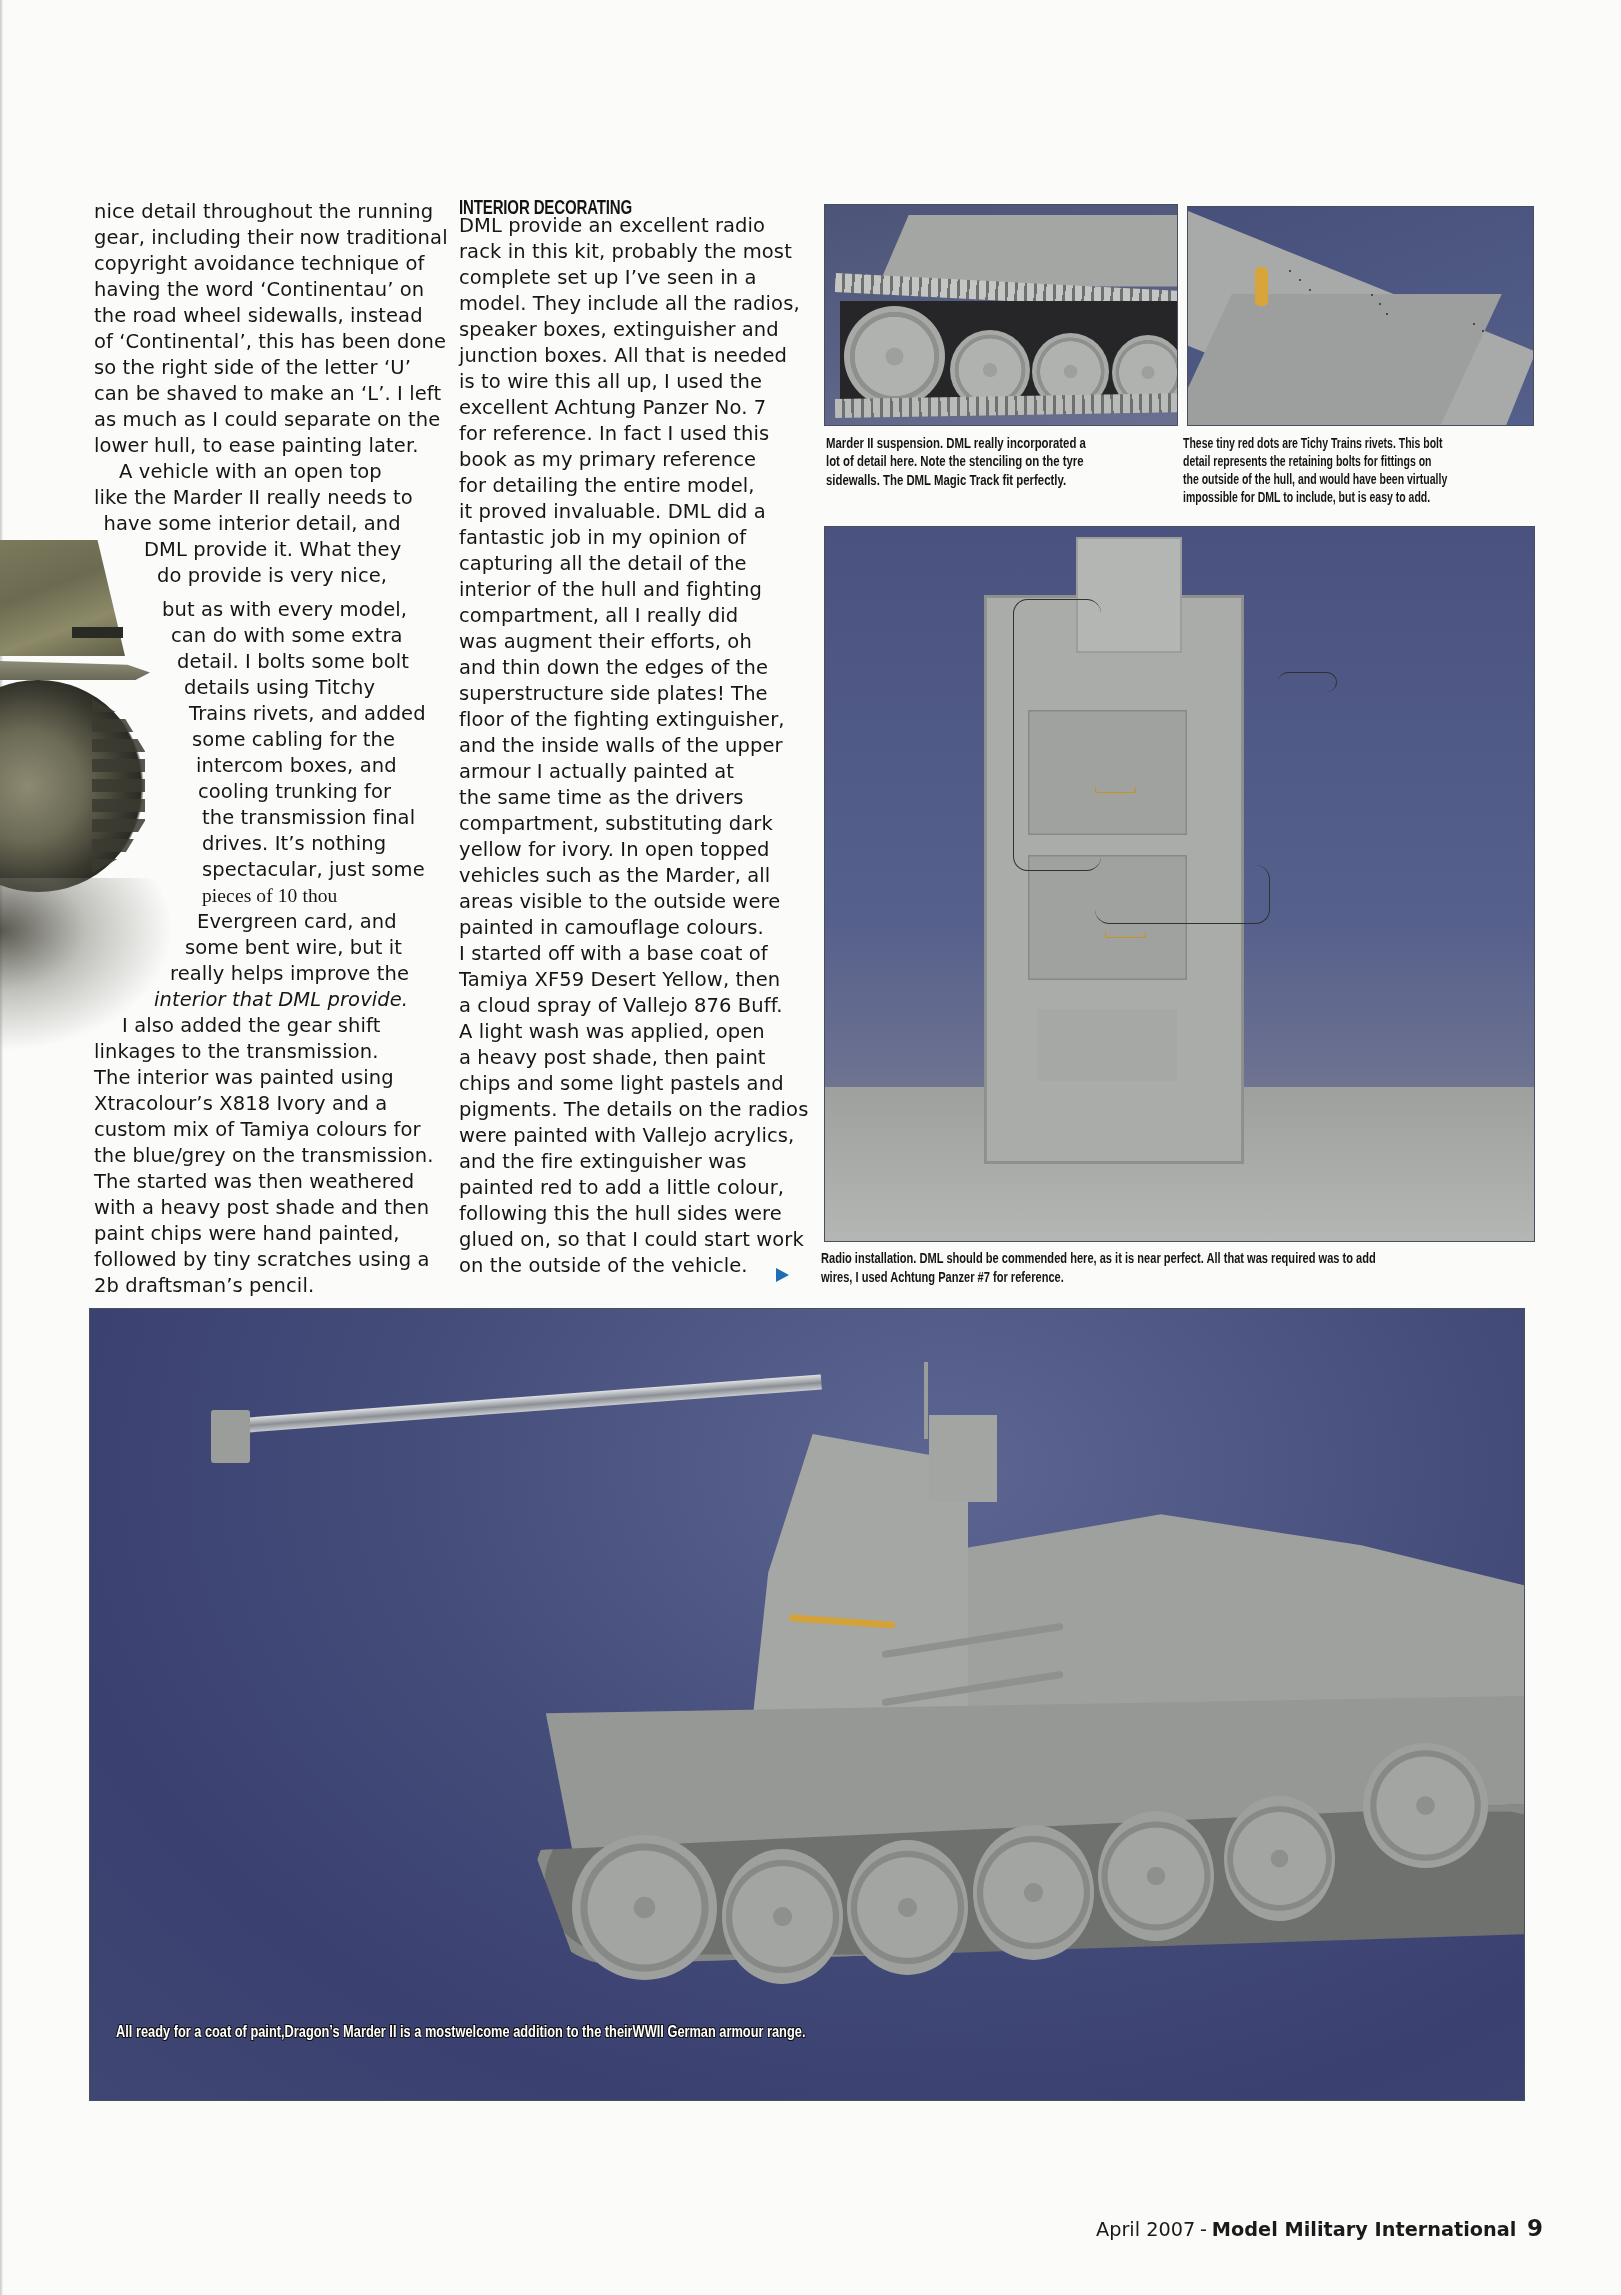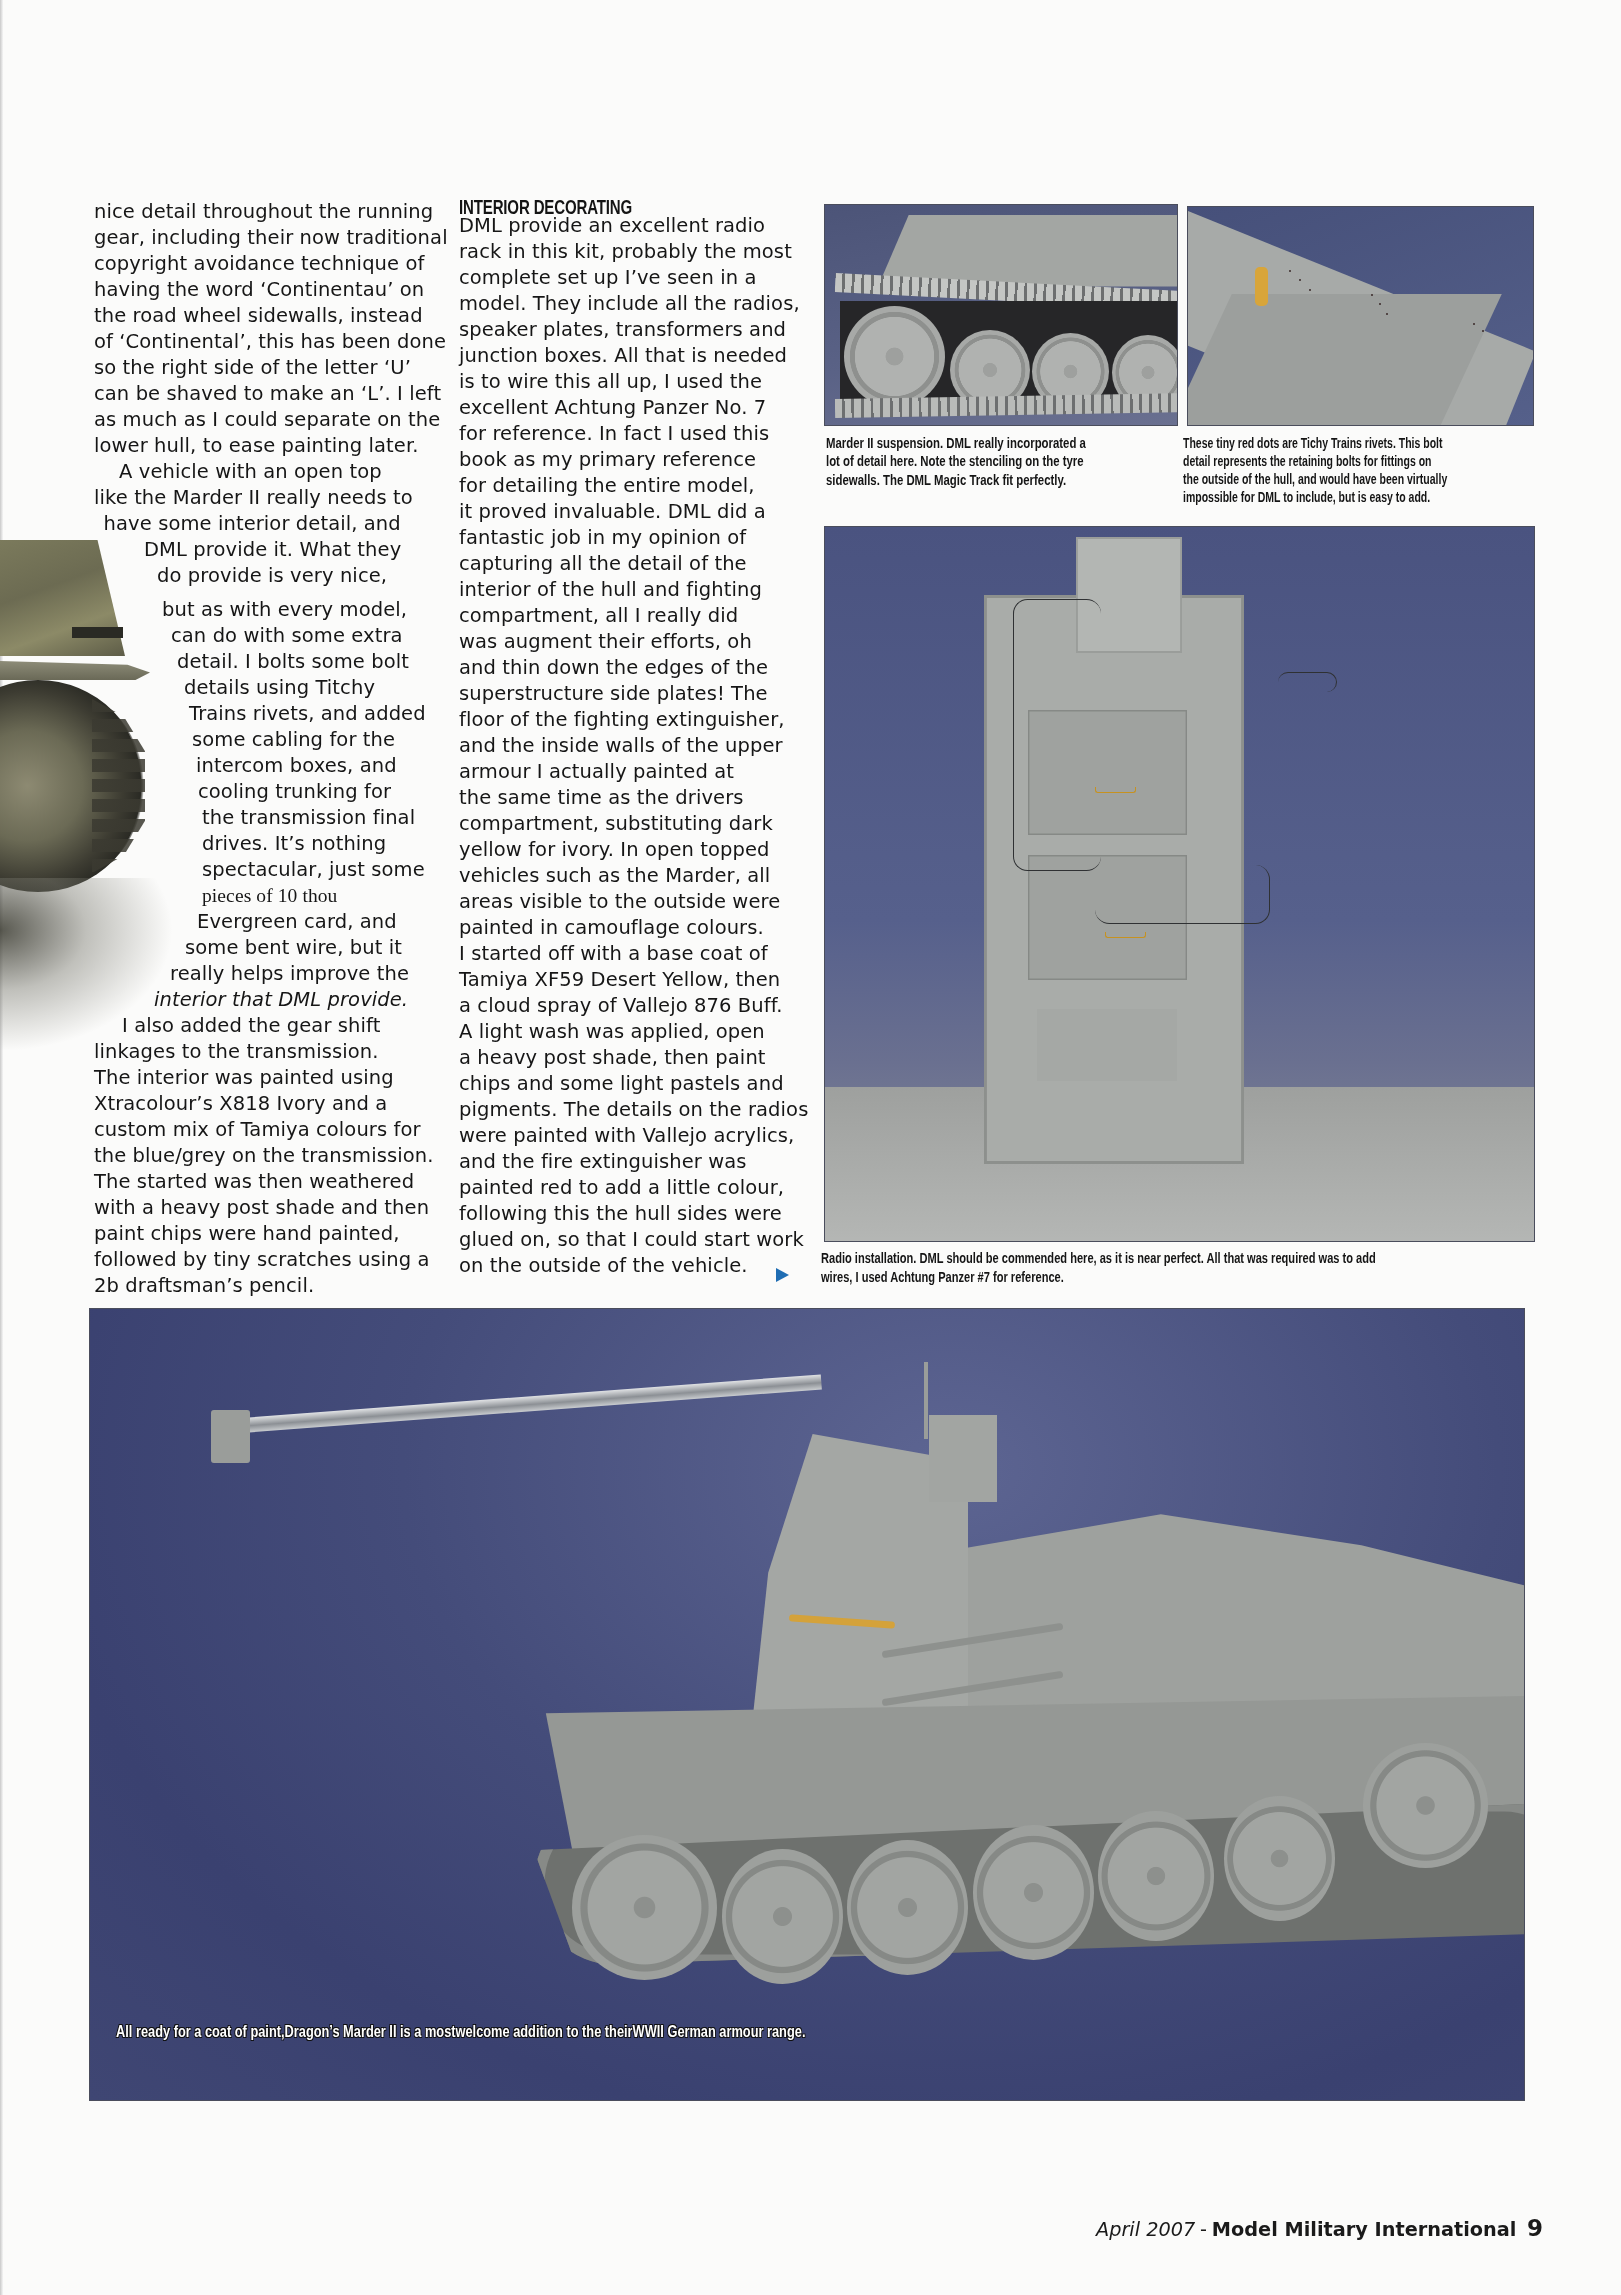--- a/index.html
+++ b/index.html
@@ -121,21 +121,21 @@
     position: absolute; font-family: "Liberation Sans", sans-serif; font-weight: 700; color: #151515;
     transform-origin: left top; white-space: nowrap;
   }
   .caption .ln { display:block; }
   .cap-susp { left: 826px; top: 434px; font-size: 15.4px; line-height: 18.3px; transform: scaleX(0.74); }
   .cap-rivets { left: 1183px; top: 434px; font-size: 15px; line-height: 18px; transform: scaleX(0.70); }
   .cap-radio { left: 821px; top: 1248px; font-size: 15.4px; line-height: 19.3px; transform: scaleX(0.72); }
 
   
   .folio { position:absolute; top: 2215px; right: 79px; font-size: 19.3px; white-space: nowrap; color:#1a1a1a; }
-  .folio .date { font-weight: 400; font-style: italic; }
+  .folio .date { font-weight: 400; }
   .folio .sep { margin: 0 4.8px; }
   .folio .mag { font-weight: 700; }
   .folio .pg { font-weight: 700; font-size: 23px; margin-left: 10.6px; }
 </style>
 </head>
 <body>
 
 <div class="gutter-line"></div>
 
 <div class="bleed-photo">
@@ -191,21 +191,21 @@
     <span class="ln">followed by tiny scratches using a</span>
     <span class="ln">2b draftsman’s pencil.</span>
   </div>
 
 <div class="section-heading">INTERIOR DECORATING</div>
 <div class="col col-2" id="col2">
     <span class="ln">DML provide an excellent radio</span>
     <span class="ln">rack in this kit, probably the most</span>
     <span class="ln">complete set up I’ve seen in a</span>
     <span class="ln">model. They include all the radios,</span>
-    <span class="ln">speaker plates, transformers and</span>
+    <span class="ln">speaker boxes, extinguisher and</span>
     <span class="ln">junction boxes. All that is needed</span>
     <span class="ln">is to wire this all up, I used the</span>
     <span class="ln">excellent Achtung Panzer No. 7</span>
     <span class="ln">for reference. In fact I used this</span>
     <span class="ln">book as my primary reference</span>
     <span class="ln">for detailing the entire model,</span>
     <span class="ln">it proved invaluable. DML did a</span>
     <span class="ln">fantastic job in my opinion of</span>
     <span class="ln">capturing all the detail of the</span>
     <span class="ln">interior of the hull and fighting</span>

